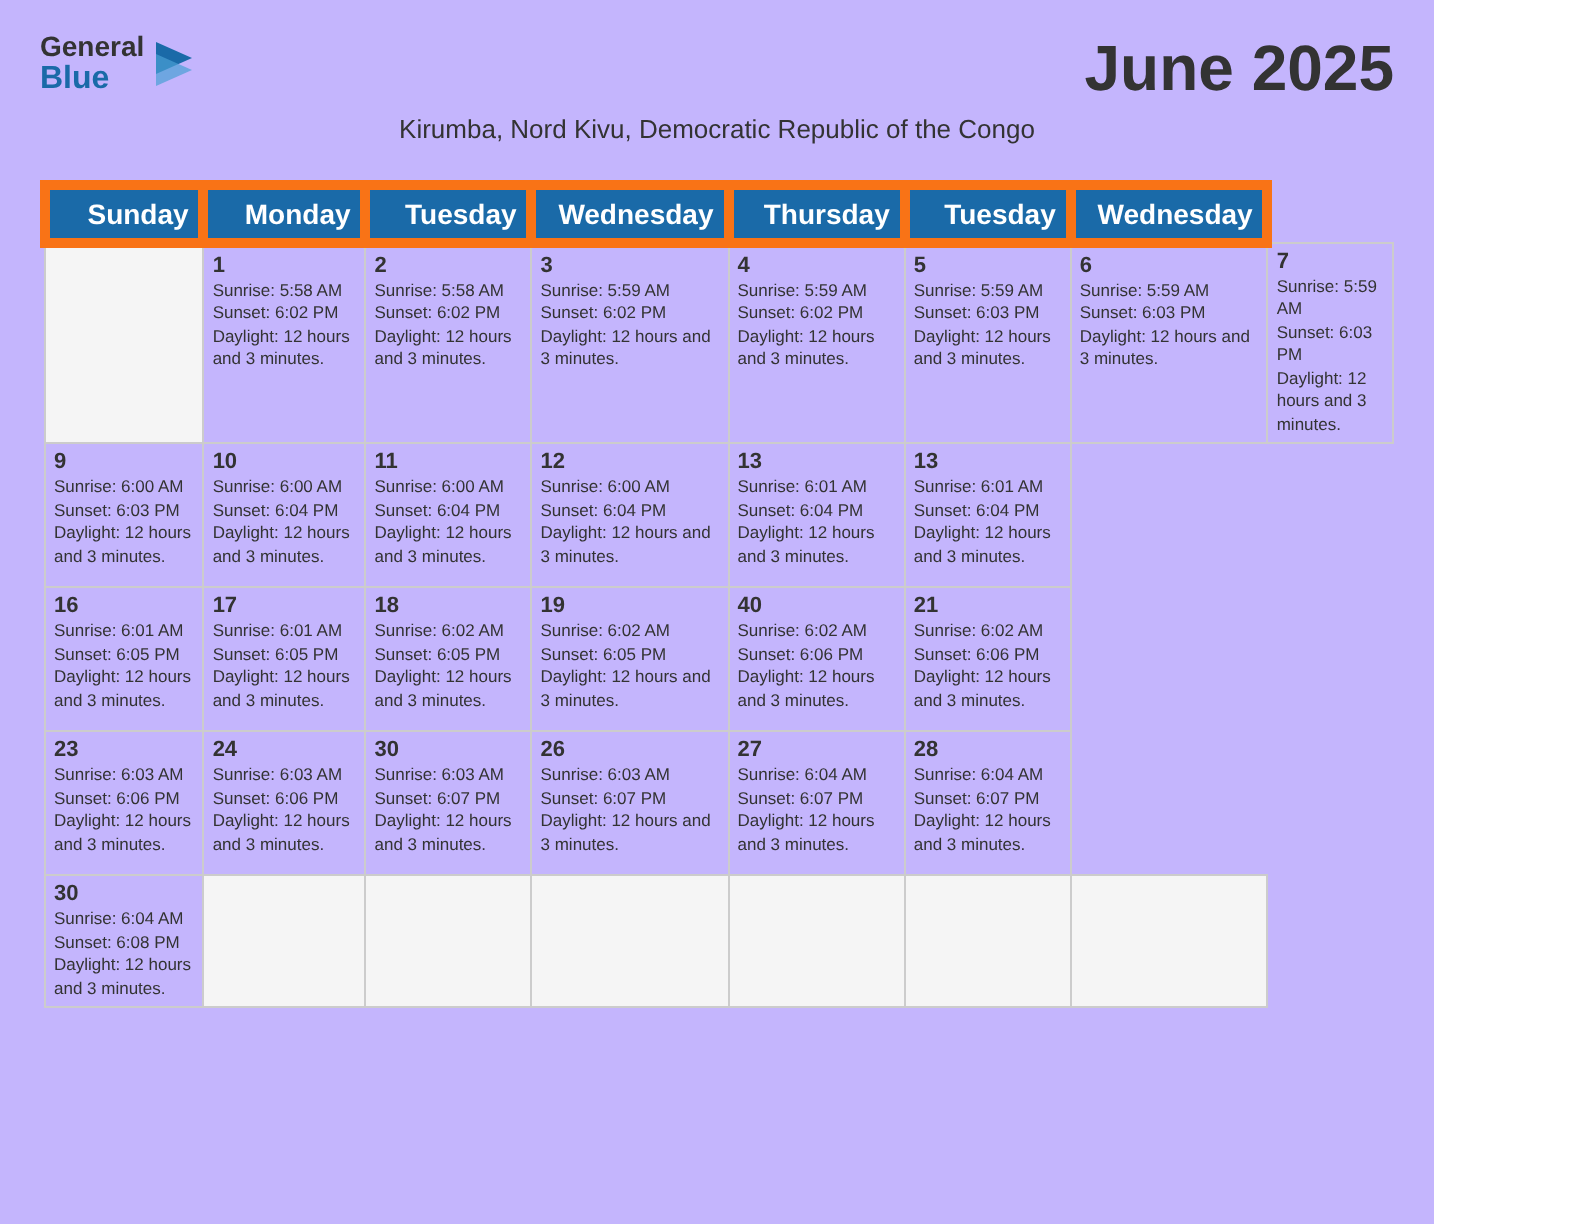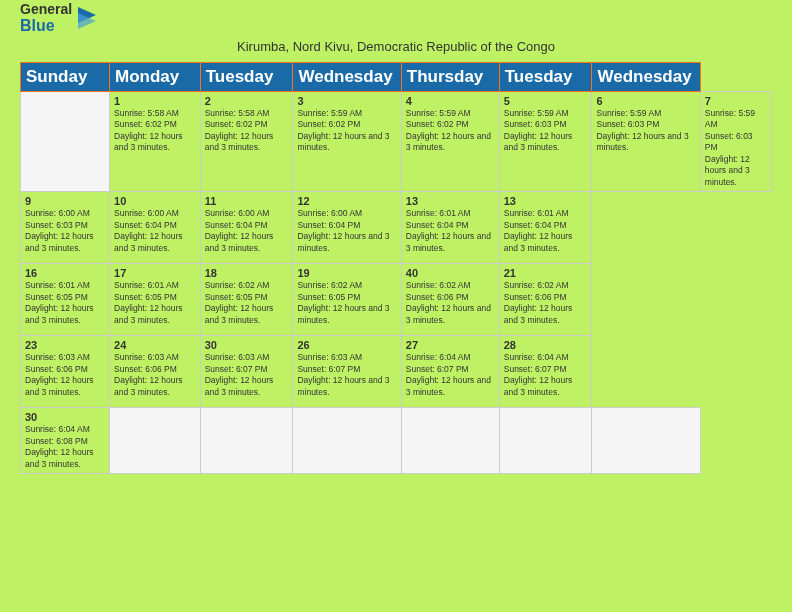--- a/index.html
+++ b/index.html
@@ -4,24 +4,24 @@
   <style>
     * { box-sizing: border-box; margin: 0; padding: 0; }
     body {
       font-family: Arial, sans-serif;
       background: #fff;
       width: 792px;
       height: 612px;
       overflow: hidden;
     }
     .page {
-      width: 792px;
+      width: 717px;
       height: 612px;
-      padding: 2px 20px 12px 20px;
-      background: #bef264;
+      padding: 16px 20px 12px 20px;
+      background: #c4b5fd;
     }
     .header-area {
       display: flex;
       justify-content: space-between;
       align-items: flex-start;
       margin-bottom: 4px;
     }
     .logo {
       display: flex;
       align-items: center;
@@ -50,36 +50,36 @@
     .month-title {
       font-size: 32px;
       font-weight: bold;
       color: #333;
       text-align: right;
     }
     .subtitle {
       text-align: center;
       font-size: 13px;
       color: #333;
-      margin-bottom: 8px;
+      margin-bottom: 18px;
       font-weight: 500;
     }
     .calendar {
       width: 100%;
       border-collapse: collapse;
       font-size: 9.5px;
     }
     .calendar th {
       background: #1a6aa8;
       color: #fff;
-      text-align: left;
+      text-align: right;
       padding: 4px 5px;
-      font-size: 17px;
-      font-weight: bold;
-      border: 1px solid #f97316;
+      font-size: 14px;
+      font-weight: bold;
+      border: 5px solid #f97316;
     }
     .calendar td {
       vertical-align: top;
       border: 1px solid #ccc;
       padding: 3px 4px;
       width: 113px;
       height: 72px;
       color: #333;
     }
     .calendar td.empty {
@@ -108,20 +108,21 @@
     <div class="logo">
       <div class="logo-text">
         <span class="logo-general">General</span>
         <span class="logo-blue">Blue</span>
       </div>
       <svg class="logo-icon" viewBox="0 0 18 22" xmlns="http://www.w3.org/2000/svg">
         <polygon points="0,0 18,8 0,16" fill="#1a6aa8"></polygon>
         <polygon points="0,6 18,14 0,22" fill="#4a9fd4" opacity="0.7"></polygon>
       </svg>
     </div>
+    <div class="month-title">June 2025</div>
   </div>
   <div class="subtitle">Kirumba, Nord Kivu, Democratic Republic of the Congo</div>
 
   <table class="calendar">
     <thead>
       <tr>
         <th>Sunday</th>
         <th>Monday</th>
         <th>Tuesday</th>
         <th>Wednesday</th>

